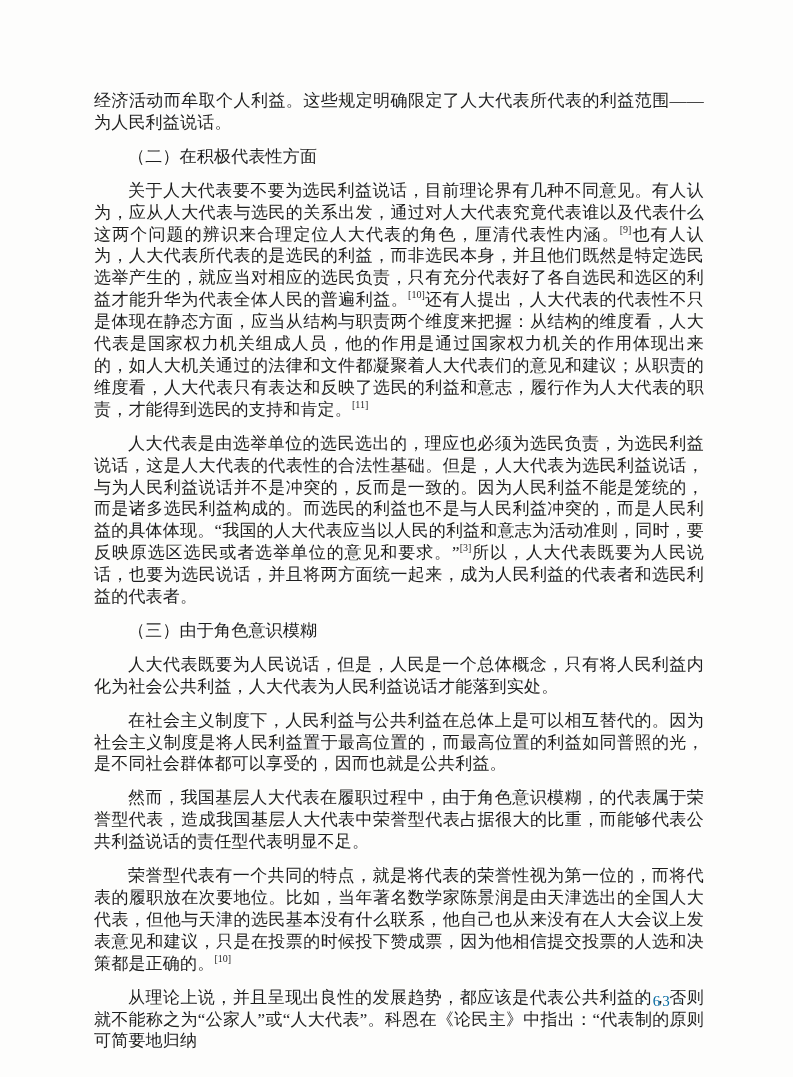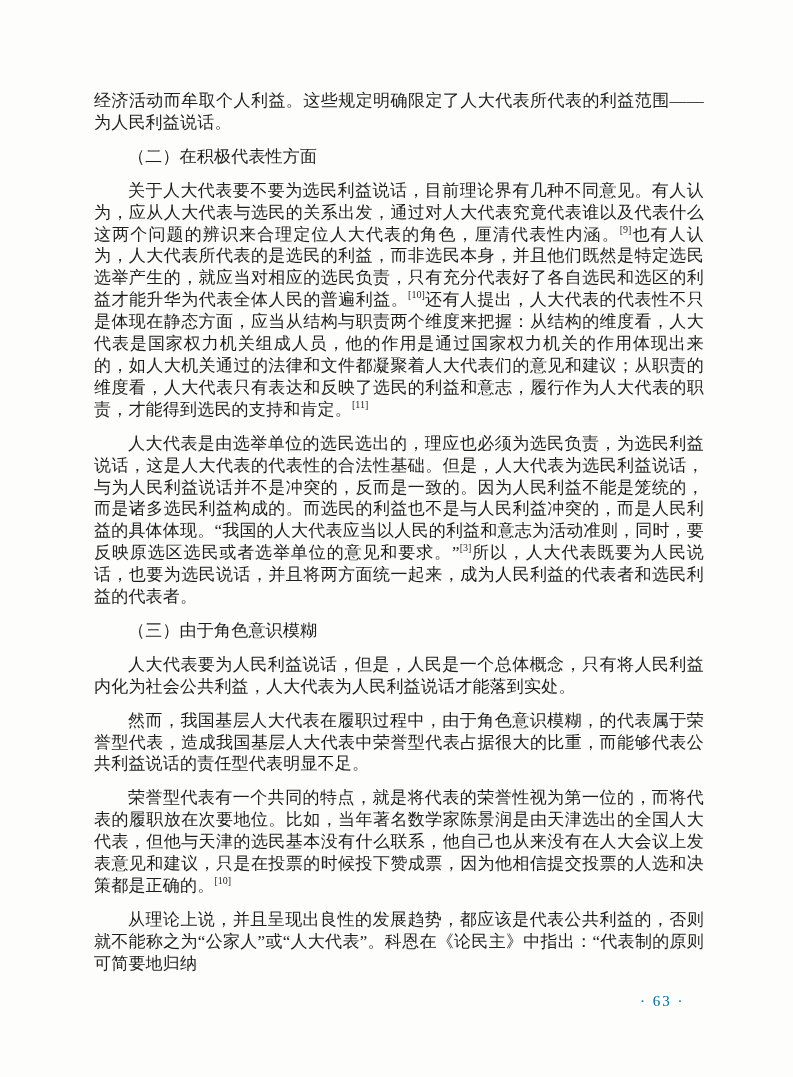--- a/index.html
+++ b/index.html
@@ -56,19 +56,20 @@
 </head>
 <body>
 
 <div class="page">
   <div class="text-block" id="text-block">
       <p>经济活动而牟取个人利益。这些规定明确限定了人大代表所代表的利益范围——为人民利益说话。</p>
       <p class="indent">（二）在积极代表性方面</p>
       <p class="indent">关于人大代表要不要为选民利益说话，目前理论界有几种不同意见。有人认为，应从人大代表与选民的关系出发，通过对人大代表究竟代表谁以及代表什么这两个问题的辨识来合理定位人大代表的角色，厘清代表性内涵。<sup class="fnref">[9]</sup>也有人认为，人大代表所代表的是选民的利益，而非选民本身，并且他们既然是特定选民选举产生的，就应当对相应的选民负责，只有充分代表好了各自选民和选区的利益才能升华为代表全体人民的普遍利益。<sup class="fnref">[10]</sup>还有人提出，人大代表的代表性不只是体现在静态方面，应当从结构与职责两个维度来把握：从结构的维度看，人大代表是国家权力机关组成人员，他的作用是通过国家权力机关的作用体现出来的，如人大机关通过的法律和文件都凝聚着人大代表们的意见和建议；从职责的维度看，人大代表只有表达和反映了选民的利益和意志，履行作为人大代表的职责，才能得到选民的支持和肯定。<sup class="fnref">[11]</sup></p>
       <p class="indent">人大代表是由选举单位的选民选出的，理应也必须为选民负责，为选民利益说话，这是人大代表的代表性的合法性基础。但是，人大代表为选民利益说话，与为人民利益说话并不是冲突的，反而是一致的。因为人民利益不能是笼统的，而是诸多选民利益构成的。而选民的利益也不是与人民利益冲突的，而是人民利益的具体体现。“我国的人大代表应当以人民的利益和意志为活动准则，同时，要反映原选区选民或者选举单位的意见和要求。”<sup class="fnref">[3]</sup>所以，人大代表既要为人民说话，也要为选民说话，并且将两方面统一起来，成为人民利益的代表者和选民利益的代表者。</p>
       <p class="indent">（三）由于角色意识模糊</p>
-      <p class="indent">人大代表要为人民利益说话，但是，人民是一个总体概念，只有将人民利益内化为社会公共利益，人大代表为人民利益说话才能落到实处。</p>
+      <p class="indent">人大代表既要为人民说话，但是，人民是一个总体概念，只有将人民利益内化为社会公共利益，人大代表为人民利益说话才能落到实处。</p>
+      <p class="indent">在社会主义制度下，人民利益与公共利益在总体上是可以相互替代的。因为社会主义制度是将人民利益置于最高位置的，而最高位置的利益如同普照的光，是不同社会群体都可以享受的，因而也就是公共利益。</p>
       <p class="indent">然而，我国基层人大代表在履职过程中，由于角色意识模糊，的代表属于荣誉型代表，造成我国基层人大代表中荣誉型代表占据很大的比重，而能够代表公共利益说话的责任型代表明显不足。</p>
       <p class="indent">荣誉型代表有一个共同的特点，就是将代表的荣誉性视为第一位的，而将代表的履职放在次要地位。比如，当年著名数学家陈景润是由天津选出的全国人大代表，但他与天津的选民基本没有什么联系，他自己也从来没有在人大会议上发表意见和建议，只是在投票的时候投下赞成票，因为他相信提交投票的人选和决策都是正确的。<sup class="fnref">[10]</sup></p>
       <p class="indent">从理论上说，并且呈现出良性的发展趋势，都应该是代表公共利益的，否则就不能称之为“公家人”或“人大代表”。科恩在《论民主》中指出：“代表制的原则可简要地归纳</p>
     </div>
   <div class="page-number">· 63 ·</div>
 </div>
 
 </body></html>

